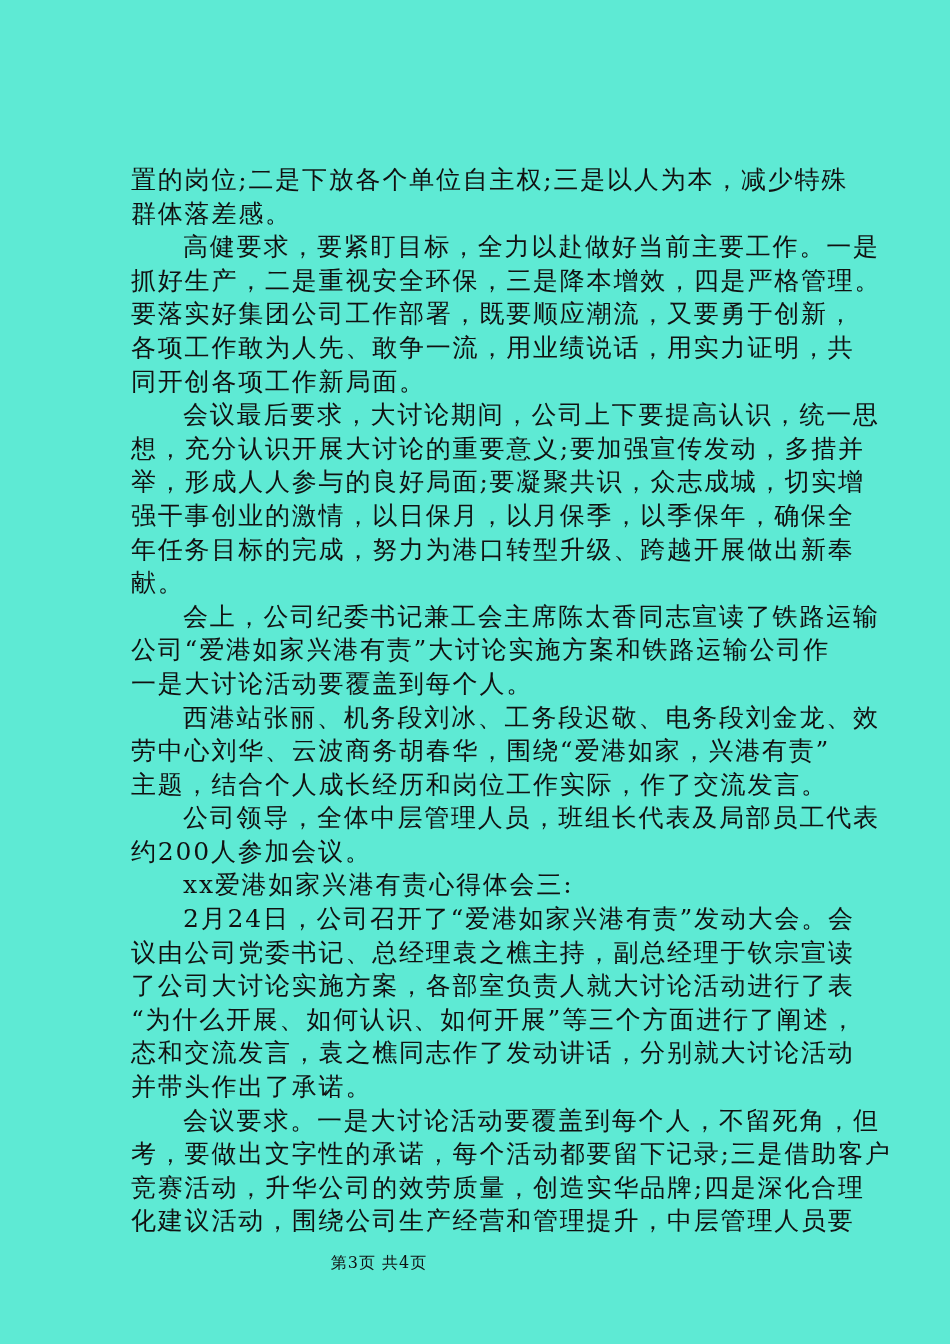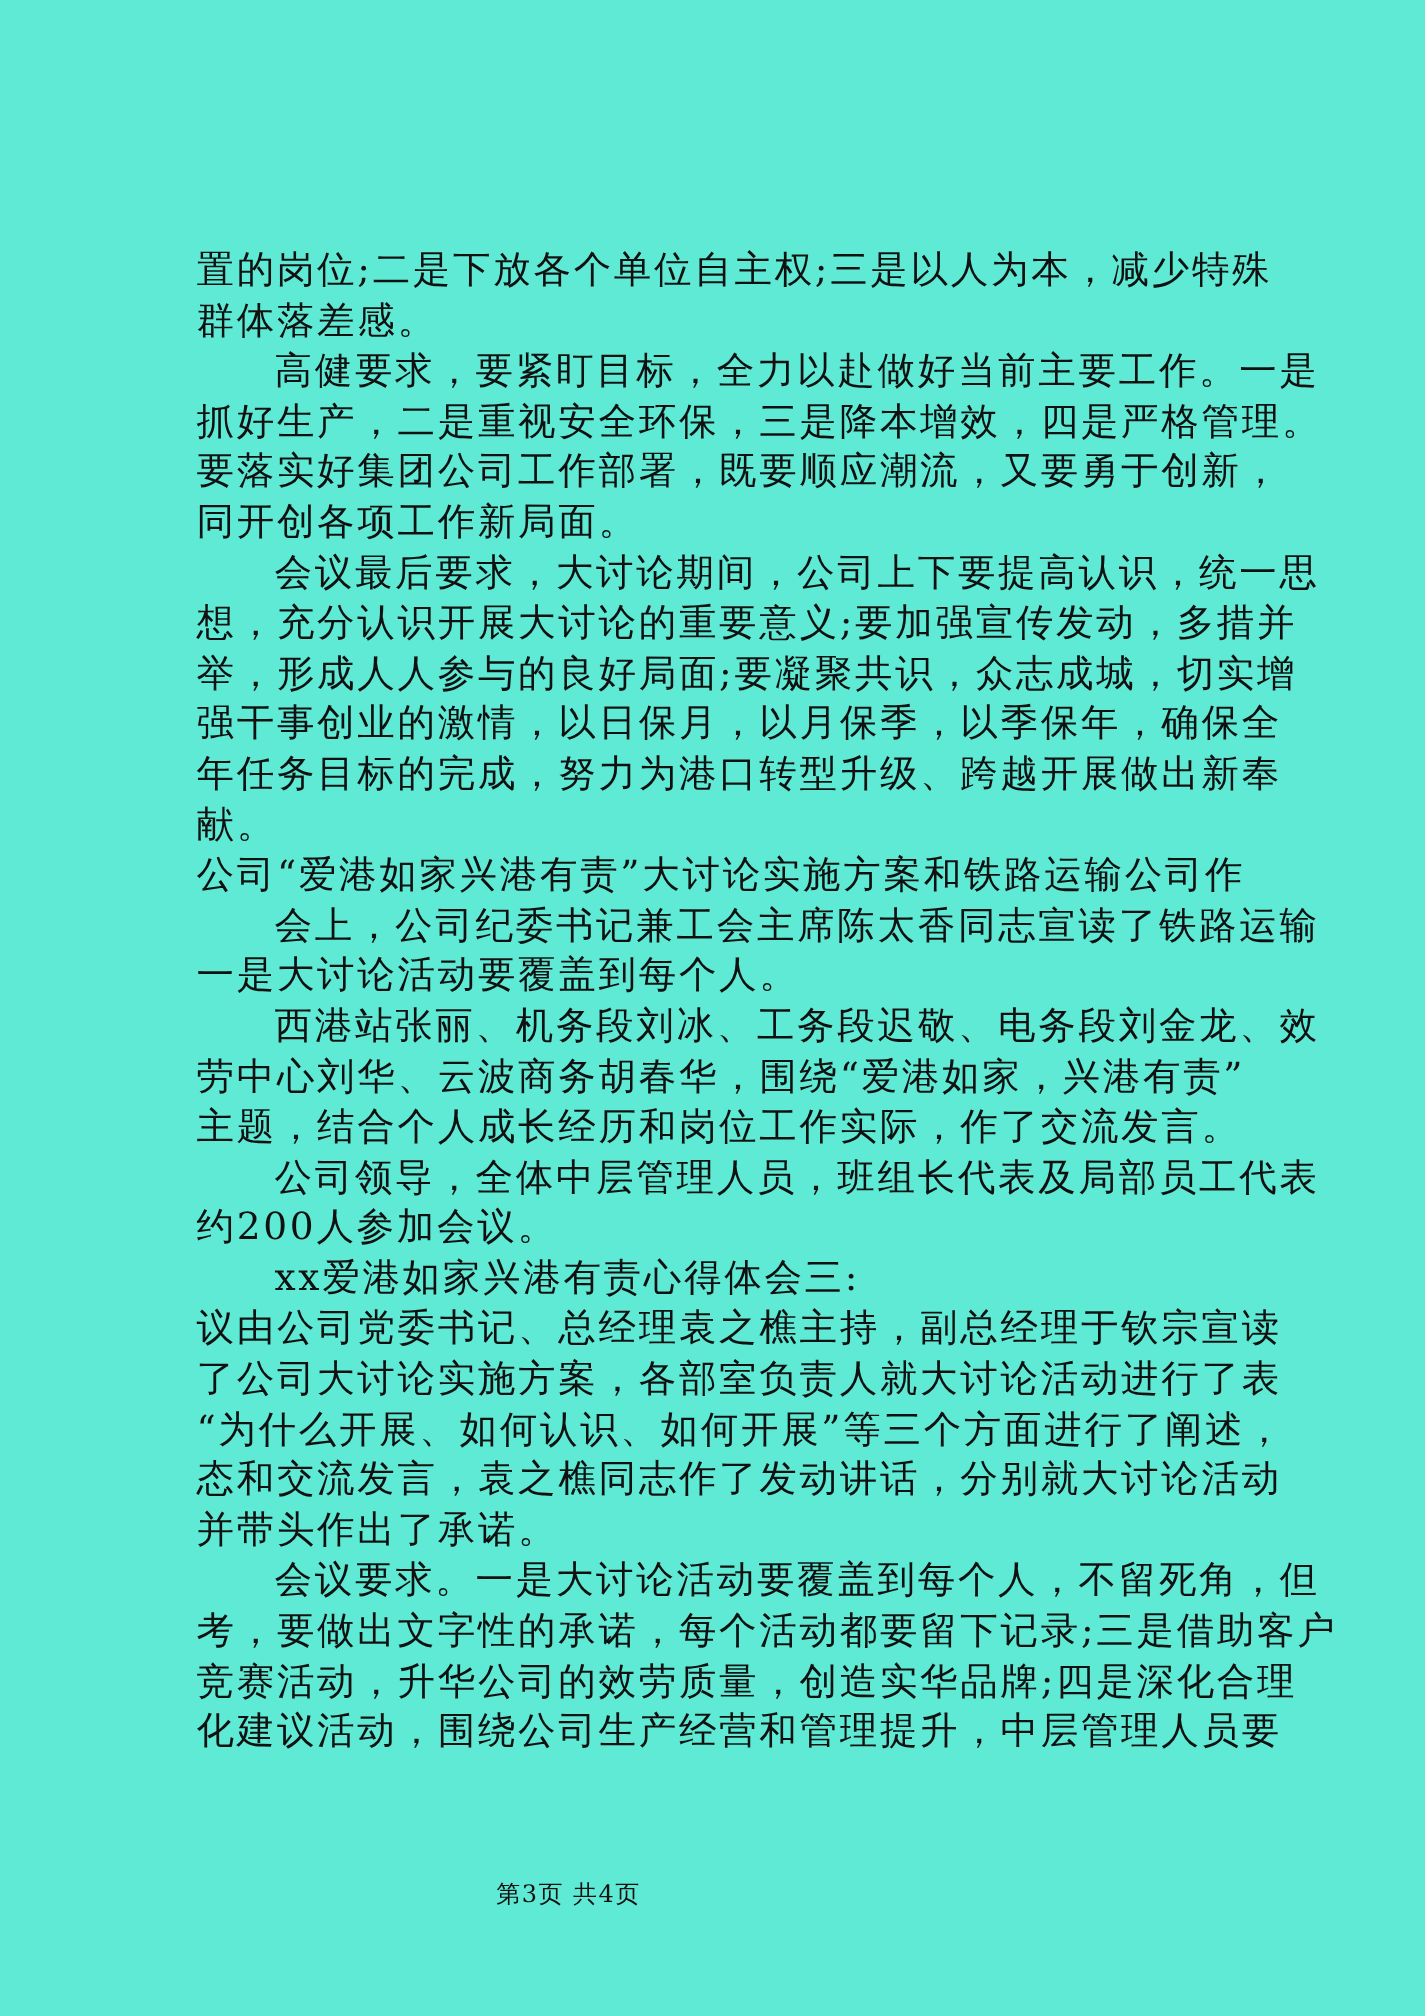--- a/index.html
+++ b/index.html
@@ -24,36 +24,38 @@
 </head>
 <body>
 
 <div class="page">
   <div class="content" id="content">
       <div class="line">置的岗位;二是下放各个单位自主权;三是以人为本，减少特殊</div>
       <div class="line">群体落差感。</div>
       <div class="line indent">高健要求，要紧盯目标，全力以赴做好当前主要工作。一是</div>
       <div class="line">抓好生产，二是重视安全环保，三是降本增效，四是严格管理。</div>
       <div class="line">要落实好集团公司工作部署，既要顺应潮流，又要勇于创新，</div>
+      <div class="line">各项工作敢为人先、敢争一流，用业绩说话，用实力证明，共</div>
       <div class="line">同开创各项工作新局面。</div>
       <div class="line indent">会议最后要求，大讨论期间，公司上下要提高认识，统一思</div>
       <div class="line">想，充分认识开展大讨论的重要意义;要加强宣传发动，多措并</div>
       <div class="line">举，形成人人参与的良好局面;要凝聚共识，众志成城，切实增</div>
       <div class="line">强干事创业的激情，以日保月，以月保季，以季保年，确保全</div>
       <div class="line">年任务目标的完成，努力为港口转型升级、跨越开展做出新奉</div>
       <div class="line">献。</div>
+      <div class="line indent">会上，公司纪委书记兼工会主席陈太香同志宣读了铁路运输</div>
       <div class="line">公司“爱港如家兴港有责”大讨论实施方案和铁路运输公司作</div>
-      <div class="line indent">会上，公司纪委书记兼工会主席陈太香同志宣读了铁路运输</div>
       <div class="line">一是大讨论活动要覆盖到每个人。</div>
       <div class="line indent">西港站张丽、机务段刘冰、工务段迟敬、电务段刘金龙、效</div>
       <div class="line">劳中心刘华、云波商务胡春华，围绕“爱港如家，兴港有责”</div>
       <div class="line">主题，结合个人成长经历和岗位工作实际，作了交流发言。</div>
       <div class="line indent">公司领导，全体中层管理人员，班组长代表及局部员工代表</div>
       <div class="line">约200人参加会议。</div>
       <div class="line indent">xx爱港如家兴港有责心得体会三:</div>
+      <div class="line indent">2月24日，公司召开了“爱港如家兴港有责”发动大会。会</div>
       <div class="line">议由公司党委书记、总经理袁之樵主持，副总经理于钦宗宣读</div>
       <div class="line">了公司大讨论实施方案，各部室负责人就大讨论活动进行了表</div>
       <div class="line">“为什么开展、如何认识、如何开展”等三个方面进行了阐述，</div>
       <div class="line">态和交流发言，袁之樵同志作了发动讲话，分别就大讨论活动</div>
       <div class="line">并带头作出了承诺。</div>
       <div class="line indent">会议要求。一是大讨论活动要覆盖到每个人，不留死角，但</div>
       <div class="line">考，要做出文字性的承诺，每个活动都要留下记录;三是借助客户</div>
       <div class="line">竞赛活动，升华公司的效劳质量，创造实华品牌;四是深化合理</div>
       <div class="line">化建议活动，围绕公司生产经营和管理提升，中层管理人员要</div>
     </div>

